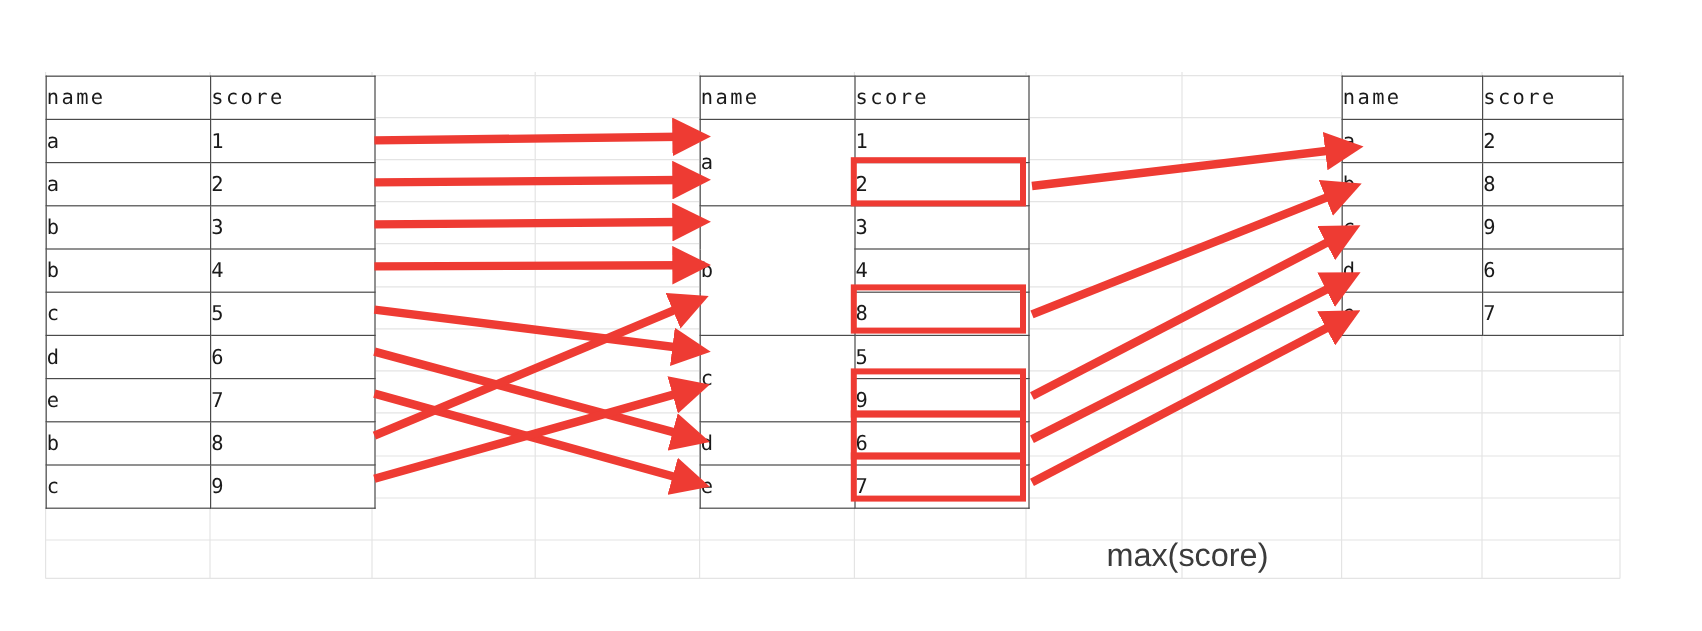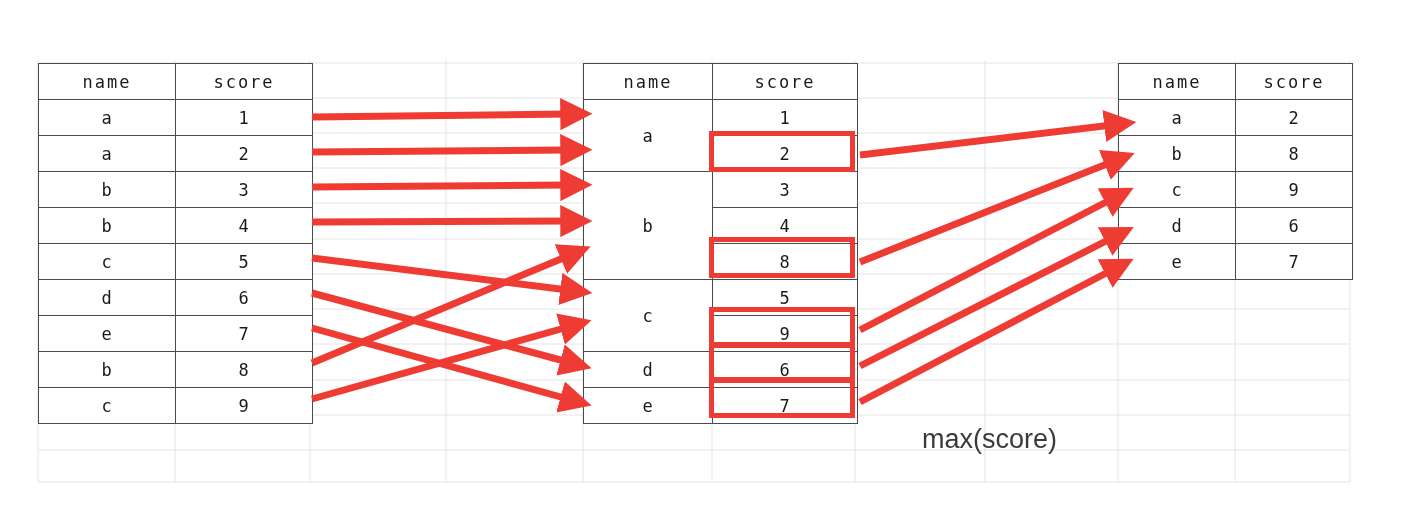--- a/index.html
+++ b/index.html
@@ -27,21 +27,21 @@
     position: absolute;
     border-collapse: collapse;
     background: #ffffff;
     font-family: "DejaVu Sans Mono", "Liberation Mono", monospace;
     font-size: 17px;
     color: #1a1a1a;
     table-layout: fixed;
   }
   .tbl td, .tbl th {
     border: 1.6px solid #4a4a4a;
-    text-align: center;
+    text-align: left;
     font-weight: normal;
     padding: 0;
     background: #ffffff;
     letter-spacing: 1px;
   }
   .tbl th {
     font-weight: normal;
     letter-spacing: 2px;
   }
   
@@ -79,21 +79,21 @@
   }
   
   .caption {
     position: absolute;
     font-family: "Liberation Sans", sans-serif;
     font-size: 27px;
     color: #3b3b3b;
     white-space: nowrap;
   }
   #caption-groupby { left: 325px; top: 430px; }
-  #caption-max     { left: 922px; top: 424px; }
+  #caption-max     { left: 922px; top: 448px; }
 </style>
 </head>
 <body>
 
 <div id="canvas">
 
   <svg id="grid-layer" viewBox="0 0 1418 526" xmlns="http://www.w3.org/2000/svg">
     <g stroke="#e4e4e4" stroke-width="1">
 
       <line x1="38" y1="60" x2="38" y2="482"></line>

